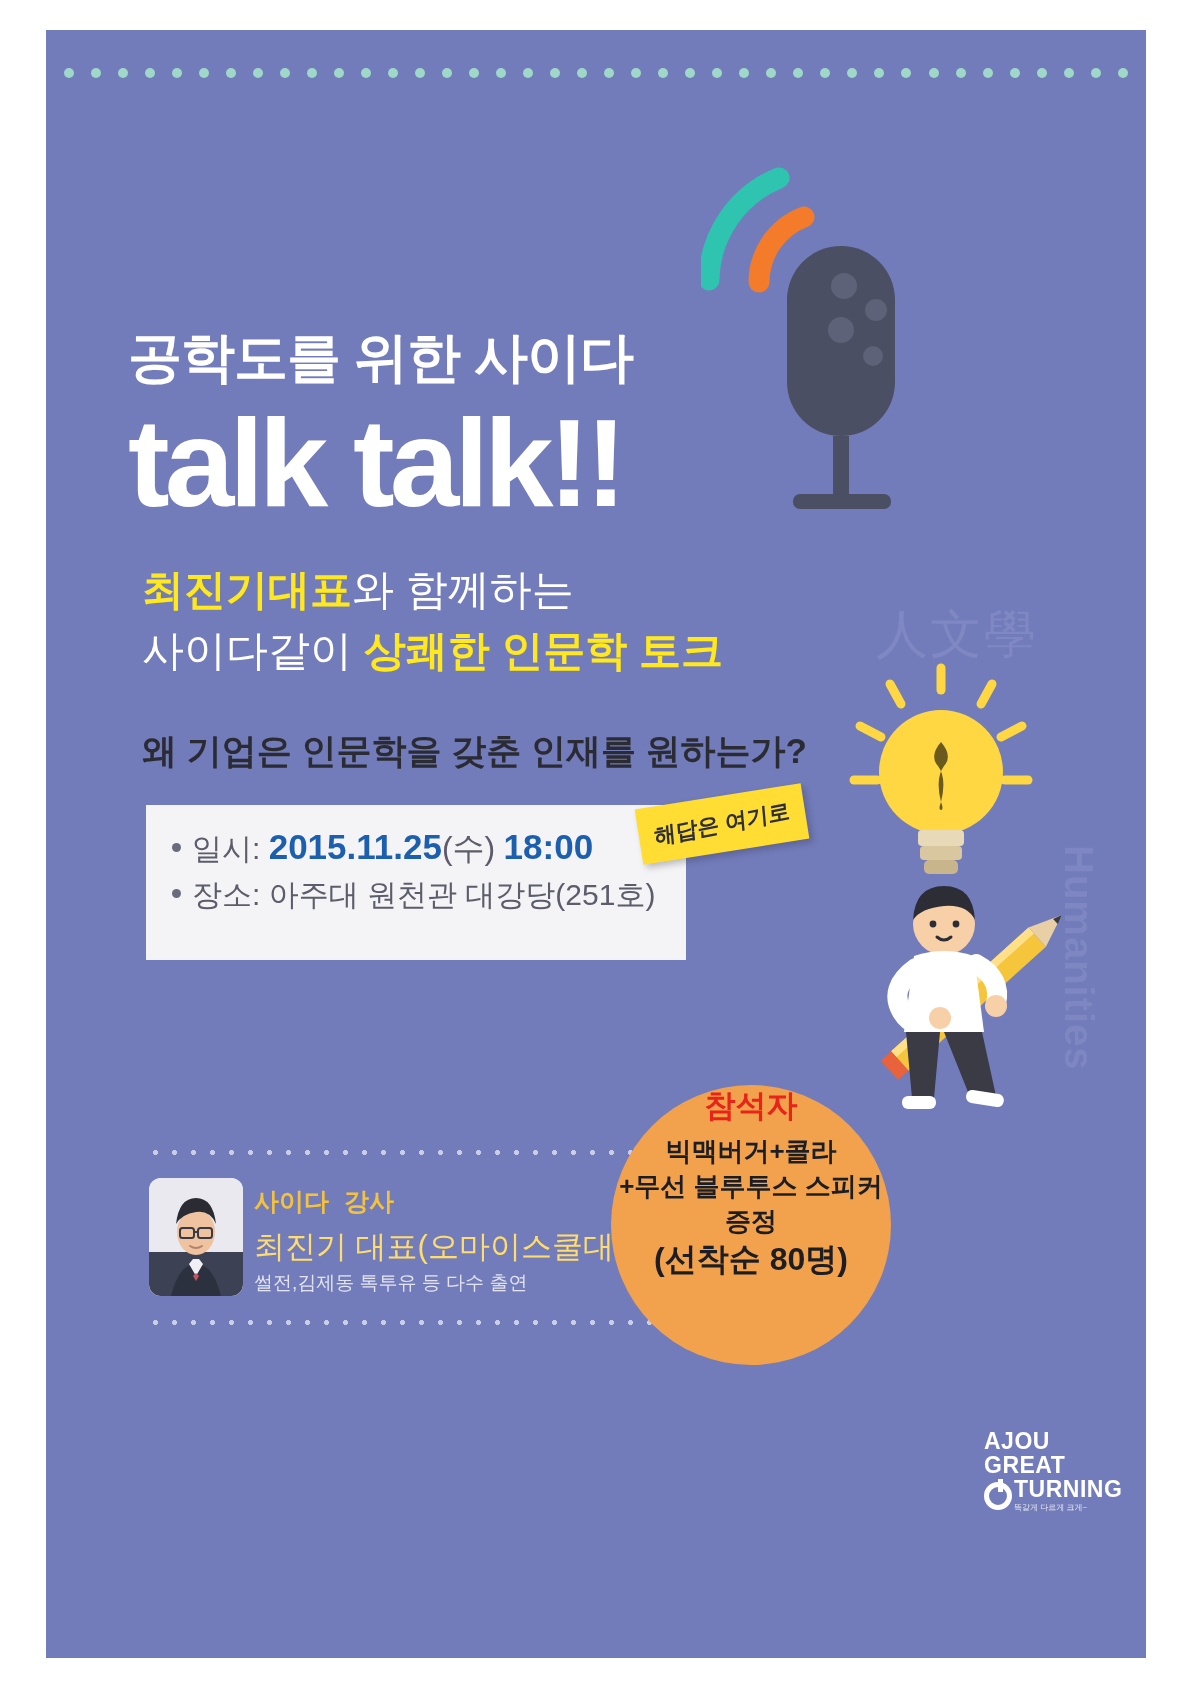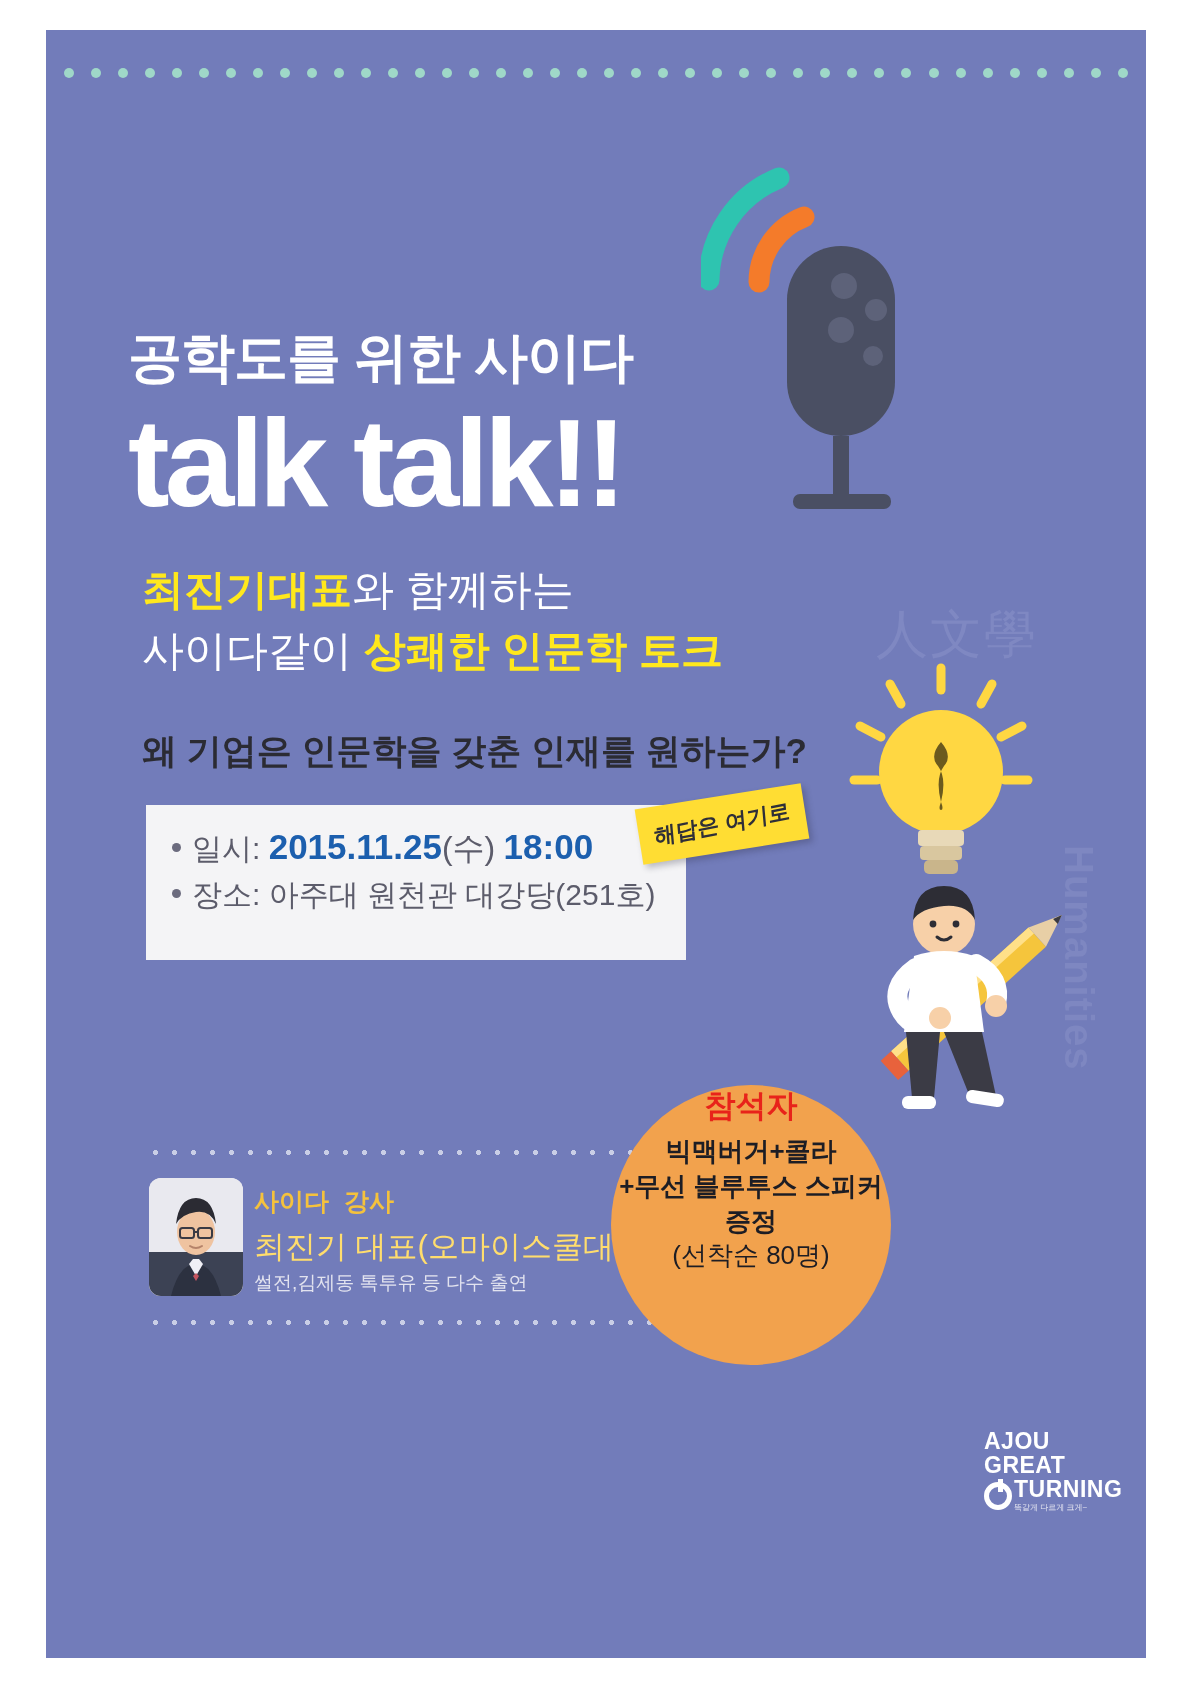--- a/index.html
+++ b/index.html
@@ -153,21 +153,21 @@
     text-align:center;
   }
   .circle .ttl {
     font-size:31px; font-weight:700; color:#e8231a;
     margin-bottom:7px; white-space:nowrap;
   }
   .circle .ln {
     font-size:26px; font-weight:700; color:#1d1d24;
     line-height:1.34; white-space:nowrap;
   }
-  .circle .ln.small { font-weight:400; font-size:26px; }
+  .circle .ln.small { font-weight:700; font-size:32px; }
 
   
   .agt { position:absolute; left:938px; top:1400px; width:130px; height:92px; }
   .agt .l1, .agt .l2, .agt .l3 {
     font-size:23px; font-weight:700; color:#ffffff;
     letter-spacing:.5px; line-height:1.04; text-align:left;
   }
   .agt .l3 { margin-left:30px; }
   .agt .tag {
     font-size:8px; color:#e4e5f0; letter-spacing:0; margin-left:30px;

